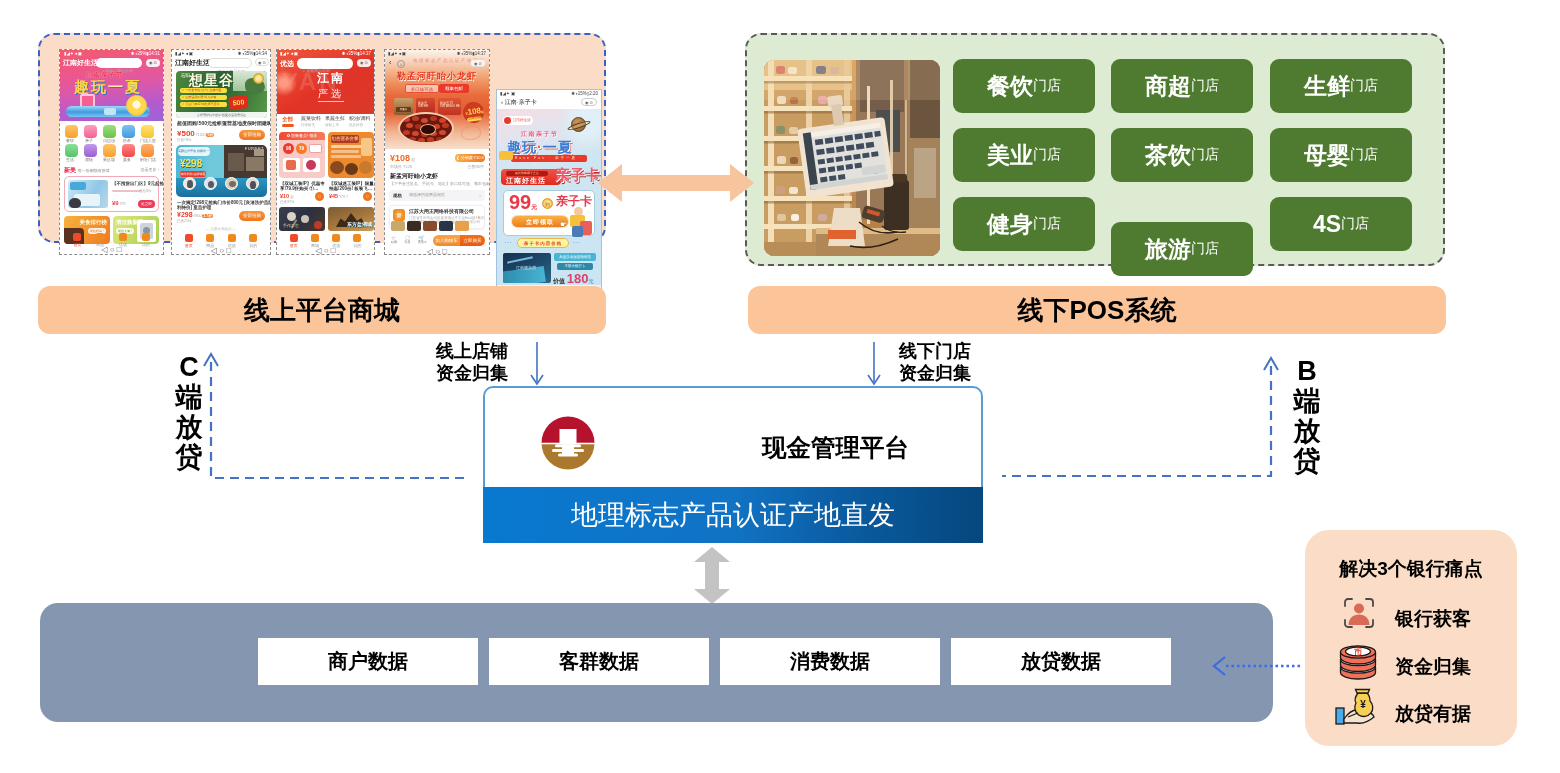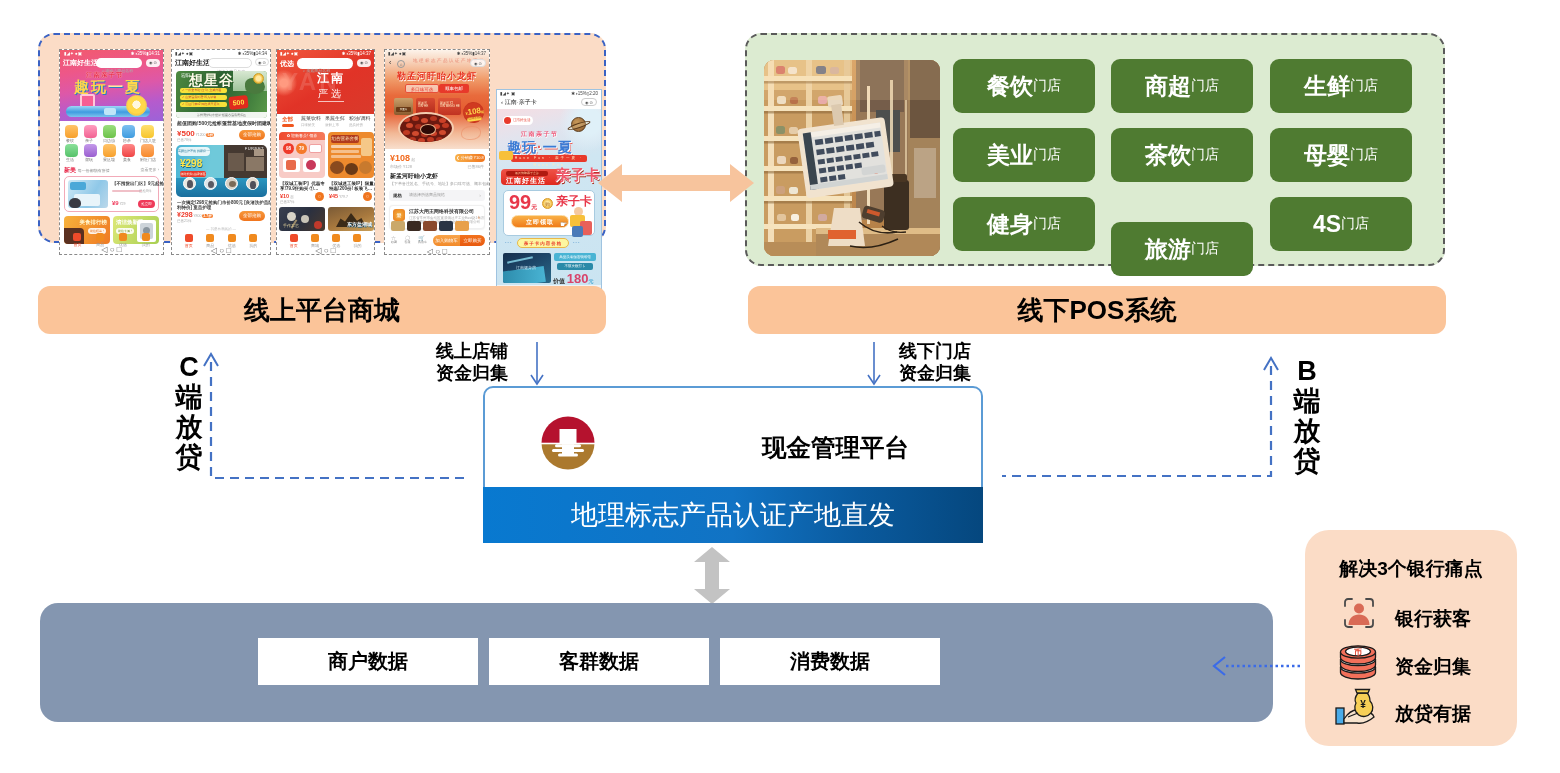--- a/index.html
+++ b/index.html
@@ -611,20 +611,21 @@
   </svg>
 
   <svg class="abs" style="left:692px;top:547px;" width="40" height="57" viewBox="0 0 40 57">
     <polygon points="20,0 38,15 27,15 27,42 38,42 20,57 2,42 13,42 13,15 2,15" fill="#c3c3c3"></polygon>
   </svg>
 
   <div id="gray" class="abs"></div>
   <div class="dbox" style="left:258px;">商户数据</div>
   <div class="dbox" style="left:489px;">客群数据</div>
   <div class="dbox" style="left:720px;">消费数据</div>
+  <div class="dbox" style="left:951px;">放贷数据</div>
 
   <svg class="abs" style="left:1212px;top:655px;" width="92" height="22" viewBox="0 0 92 22">
     <line x1="14" y1="11" x2="90" y2="11" stroke="#3b6be8" stroke-width="2.4" stroke-dasharray="2.5,3"></line>
     <polyline points="13,2 2,11 13,20" fill="none" stroke="#3b6be8" stroke-width="2.2"></polyline>
   </svg>
 
   <div id="pain" class="abs">
     <div class="abs" style="left:0;top:26px;width:212px;text-align:center;font-size:19px;font-weight:bold;">解决3个银行痛点</div>
     <div class="prow" style="top:76px;">银行获客</div>
     <div class="prow" style="top:124px;">资金归集</div>

